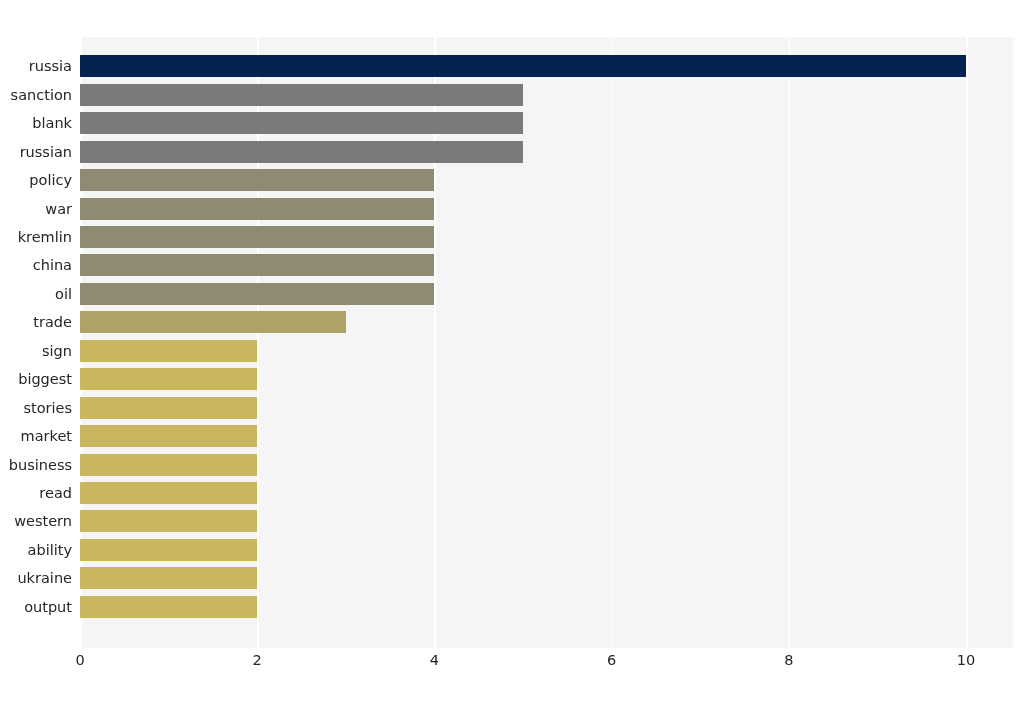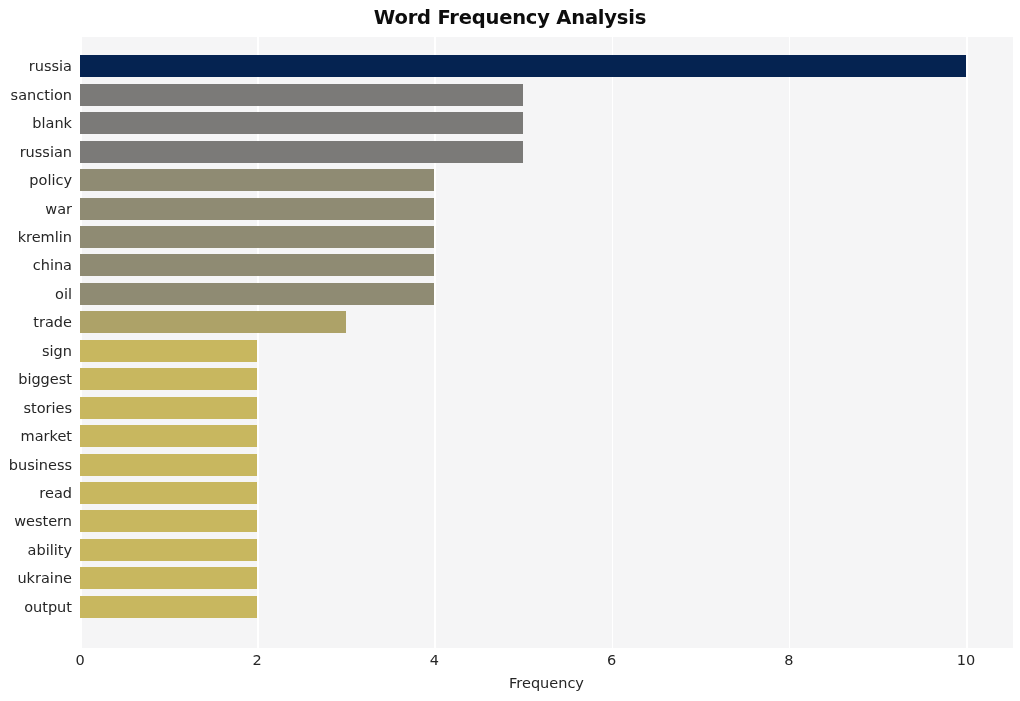--- a/index.html
+++ b/index.html
@@ -102,21 +102,20 @@
     text-align: center;
     font-size: 14.5px;
     color: #262626;
   }
 </style>
 </head>
 <body>
 
 <div id="figure">
 
-  <div id="chart-title">Word Frequency Analysis</div>
 
   <div id="plot-area">
     <div id="gridlines">
         <div class="gridline" style="left: 0px;"></div>
         <div class="gridline" style="left: 177.208px;"></div>
         <div class="gridline" style="left: 354.416px;"></div>
         <div class="gridline" style="left: 531.624px;"></div>
         <div class="gridline" style="left: 708.832px;"></div>
         <div class="gridline" style="left: 886.04px;"></div>
       </div>
@@ -208,15 +207,14 @@
     </div>
   <div id="xtick-labels">
       <div class="xtick-label" style="left: 0px;">0</div>
       <div class="xtick-label" style="left: 177.208px;">2</div>
       <div class="xtick-label" style="left: 354.416px;">4</div>
       <div class="xtick-label" style="left: 531.624px;">6</div>
       <div class="xtick-label" style="left: 708.832px;">8</div>
       <div class="xtick-label" style="left: 886.04px; text-align: right;">10</div>
     </div>
 
-  <div id="xaxis-title">Frequency</div>
 
 </div>
 
 </body></html>

